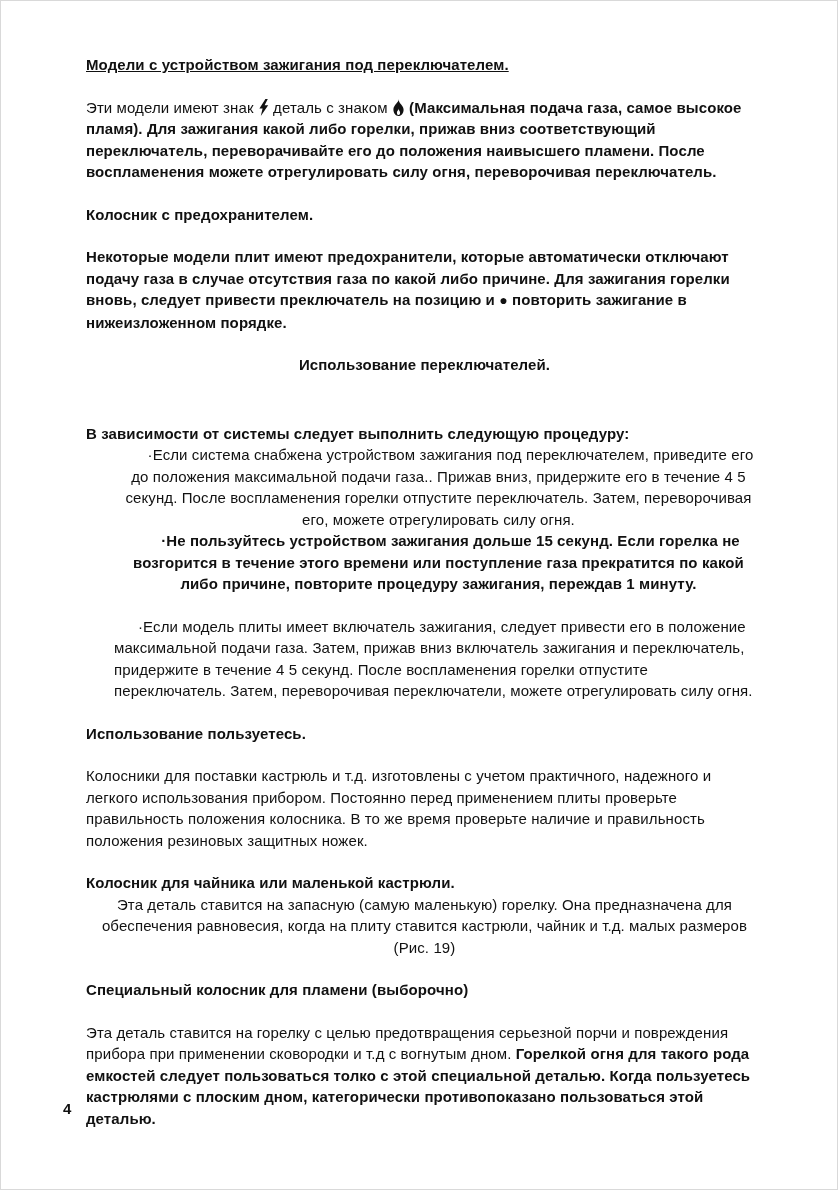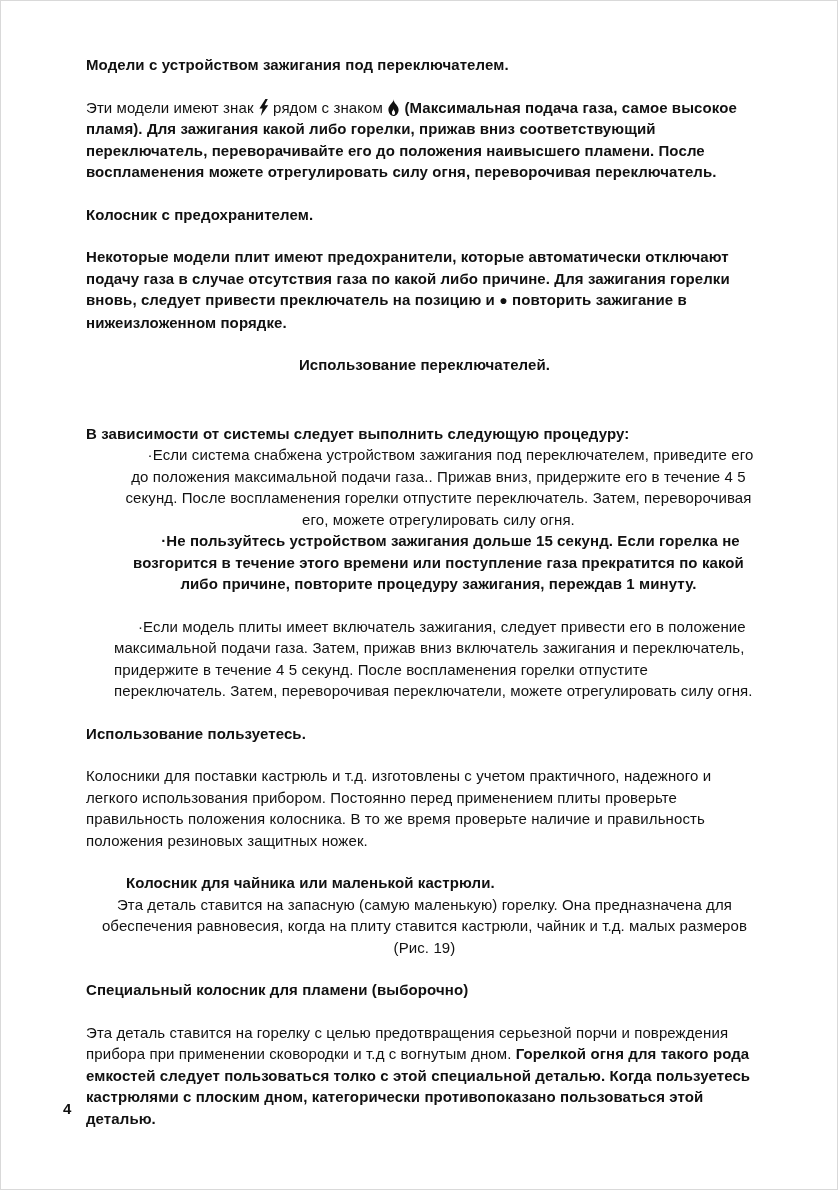--- a/index.html
+++ b/index.html
@@ -19,21 +19,21 @@
     border: 1px solid #d9d9d9;
     padding: 53px 76px 0 85px;
   }
   .content {
     width: 677px;
     font-size: 15px;
     line-height: 21.5px;
     letter-spacing: 0.1px;
   }
   .block { margin-top: 21px; }
-  .block:first-child { margin-top: 0; }
+  .block:first-child { margin-top: 0; text-decoration: underline; }
   .block.tight { margin-top: 0; text-align: center; }
   .block.indent {
     margin-left: 28px;
     text-indent: 24px;
   }
   .bold { font-weight: bold; }
   .heading { font-weight: bold; }
   .icon {
     display: inline-block;
     vertical-align: -3px;
@@ -56,32 +56,32 @@
   }
 </style>
 </head>
 <body>
 
 <div class="page">
   <div class="content">
       <h3 class="block heading" style="font-size: 15px;"><span class="bold">Модели с устройством зажигания под переключателем.</span></h3>
       <p class="block" style="font-size: 15px;"><span>Эти модели имеют знак </span><span class="icon"><svg width="11" height="17" viewBox="0 0 11 17">
             <path fill="#111111" d="M7.4 0 L1.4 9.6 L4.6 9.6 L2.8 17 L10.2 6.2 L6.6 6.2 L9.8 0 Z"></path>
-          </svg></span><span> рядом с знаком  </span><span class="icon"><svg width="13" height="17" viewBox="0 0 13 17">
+          </svg></span><span> деталь с знаком  </span><span class="icon"><svg width="13" height="17" viewBox="0 0 13 17">
             <path fill="#111111" d="M6.7 0 C7.0 3.4 1.4 5.9 1.4 10.5 C1.4 14.1 3.7 17 6.5 17 C9.3 17 11.6 14.2 11.6 10.7 C11.6 6.0 6.4 4.7 6.7 0 Z"></path>
             <path fill="#ffffff" d="M6.4 9.6 C6.6 11.4 4.8 12.1 4.9 13.8 C5.0 15.2 5.6 16.1 6.5 16.1 C7.4 16.1 8.1 15.1 8.1 13.8 C8.1 12.0 6.3 11.3 6.4 9.6 Z"></path>
           </svg></span><span class="bold"> (Максимальная подача газа, самое высокое пламя). Для зажигания какой  либо горелки, прижав вниз соответствующий переключатель, переворачивайте его до положения наивысшего пламени. После воспламенения можете отрегулировать силу огня, переворочивая переключатель.</span></p>
       <h3 class="block heading" style="font-size: 15px;"><span class="bold">Колосник с предохранителем.</span></h3>
       <p class="block" style="font-size: 15px;"><span class="bold">Некоторые модели плит имеют предохранители, которые автоматически отключают подачу газа в случае отсутствия газа по какой  либо причине. Для зажигания горелки вновь, следует привести преключатель на позицию  и  </span><span class="icon"><span class="dot-glyph">●</span></span><span class="bold"> повторить зажигание в нижеизложенном порядке.</span></p>
       <h3 class="block heading" style="font-size: 15px; text-align: center;"><span class="bold">Использование переключателей.</span></h3>
       <p class="block" style="font-size: 15px; margin-top: 47px;"><span class="bold">В зависимости от системы следует выполнить следующую процедуру:</span></p>
       <p class="block indent tight" style="font-size: 15px;"><span>·Если система снабжена устройством зажигания под переключателем, приведите его до положения максимальной подачи газа.. Прижав вниз, придержите его в течение 4  5 секунд. После воспламенения горелки отпустите переключатель. Затем, переворочивая его, можете отрегулировать силу огня.</span></p>
       <p class="block indent tight" style="font-size: 15px;"><span class="bold">·Не пользуйтесь устройством зажигания дольше 15 секунд. Если горелка не возгорится в течение этого времени или поступление газа прекратится по какой  либо причине, повторите процедуру зажигания, переждав 1 минуту.</span></p>
       <p class="block indent" style="font-size: 15px;"><span>·Если модель плиты имеет включатель зажигания, следует привести его в положение максимальной подачи газа. Затем, прижав вниз включатель зажигания и переключатель, придержите в течение 4  5 секунд. После воспламенения горелки отпустите переключатель. Затем, переворочивая переключатели, можете отрегулировать силу огня.</span></p>
       <h3 class="block heading" style="font-size: 15px;"><span class="bold">Использование пользуетесь.</span></h3>
       <p class="block" style="font-size: 15px;"><span>Колосники для поставки кастрюль и т.д. изготовлены с учетом практичного, надежного и легкого использования прибором. Постоянно перед применением плиты проверьте правильность положения колосника. В то же время проверьте наличие и правильность положения резиновых защитных ножек.</span></p>
-      <h3 class="block heading" style="font-size: 15px; margin-left: 40px;"><span class="bold">Колосник для чайника или маленькой кастрюли.</span></h3>
+      <h3 class="block heading" style="font-size: 15px;"><span class="bold">Колосник для чайника или маленькой кастрюли.</span></h3>
       <p class="block tight" style="font-size: 15px;"><span>Эта деталь ставится на запасную (самую маленькую) горелку. Она предназначена для обеспечения равновесия, когда на плиту ставится кастрюли, чайник и т.д. малых размеров (Рис. 19)</span></p>
       <h3 class="block heading" style="font-size: 15px;"><span class="bold">Специальный колосник для пламени (выборочно)</span></h3>
       <p class="block" style="font-size: 15px;"><span>Эта деталь ставится на горелку с целью предотвращения серьезной порчи и повреждения прибора при применении сковородки и т.д с вогнутым дном. </span><span class="bold">Горелкой огня для такого рода емкостей следует пользоваться толко с этой специальной деталью. Когда пользуетесь кастрюлями с плоским дном, категорически противопоказано пользоваться этой деталью.</span></p>
     </div>
   <div class="page-number">4</div>
 </div>
 
 </body></html>

